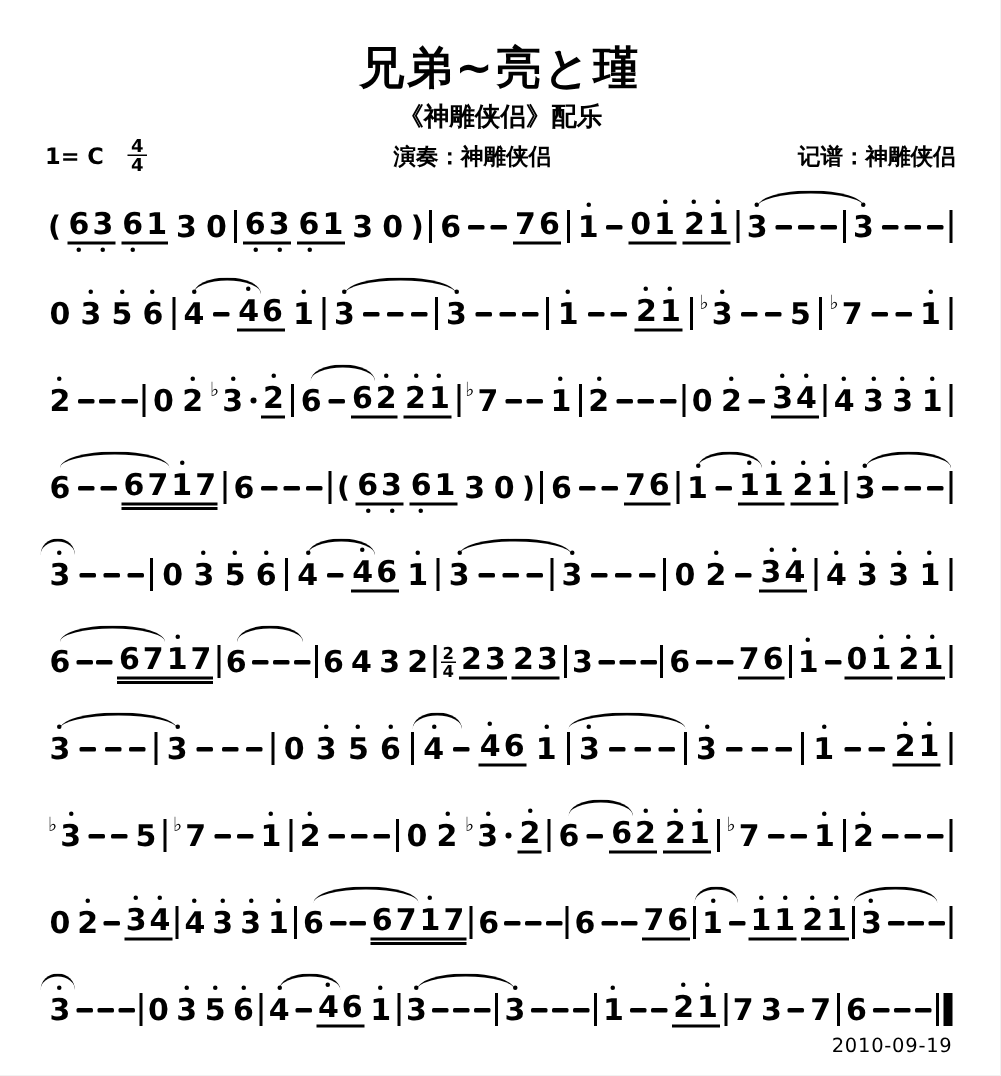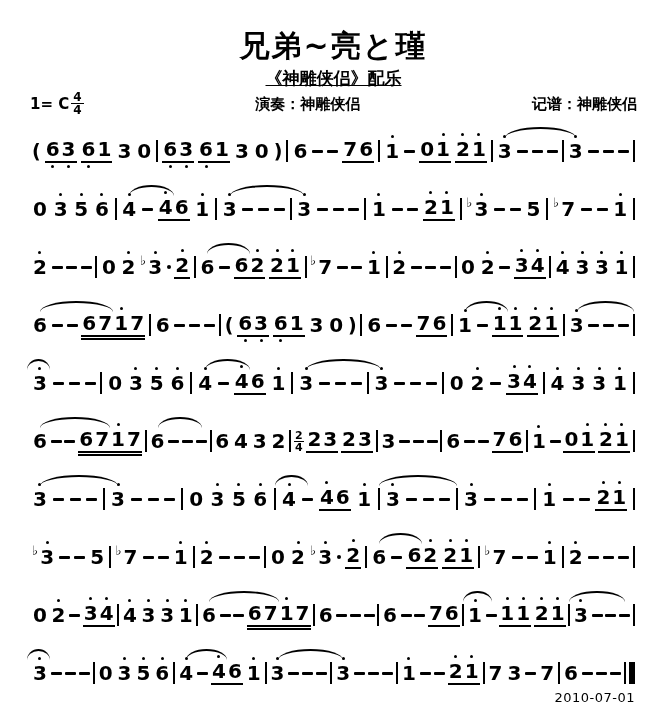--- a/index.html
+++ b/index.html
@@ -2,23 +2,23 @@
 <html><head>
 <meta charset="utf-8">
 <style>
   html,body{margin:0;padding:0;background:#e8e8e8;}
   .page{
     width:667px;height:717px;background:#ffffff;color:#000;
     font-family:"DejaVu Sans",sans-serif;position:relative;overflow:hidden;
     margin:0 auto;box-sizing:border-box;
   }
   .title{text-align:center;font-size:30px;font-weight:bold;padding-top:28px;letter-spacing:2px;line-height:36px;}
-  .subtitle{text-align:center;font-size:17px;font-weight:bold;margin-top:4px;line-height:20px;text-decoration:underline;}
+  .subtitle{text-align:center;font-size:17px;font-weight:bold;margin-top:4px;line-height:20px;}
   .meta{display:flex;justify-content:space-between;align-items:center;padding:0 30px;font-size:15px;font-weight:bold;margin-top:3px;line-height:18px;}
-  .key{display:inline-flex;align-items:center;gap:2px;}
+  .key{display:inline-flex;align-items:center;gap:16px;}
   .frac{display:inline-flex;flex-direction:column;align-items:center;line-height:1;font-size:12px;font-weight:bold;}
   .frac .ftop{border-bottom:1.5px solid #000;padding:0 2px;}
   .frac .fbot{padding:0 2px;}
   .score{padding:0 30px;margin-top:6px;}
   .line{position:relative;display:flex;align-items:center;justify-content:space-between;height:58px;padding:0 2px;}
   .bar{width:2px;height:22px;background:#000;flex:0 0 auto;}
   .fin{display:inline-flex;gap:3px;align-items:center;flex:0 0 auto;}
   .fb1{width:2px;height:22px;background:#000;display:inline-block;}
   .fb2{width:6px;height:22px;background:#000;display:inline-block;}
   .dash{width:11px;height:3px;background:#000;border-radius:1px;flex:0 0 auto;}
@@ -1111,14 +1111,14 @@
         <span class="dash"></span>
         <span class="fin">
           <span class="fb1"></span>
           <span class="fb2"></span>
         </span>
         <div class="tie" style="left: -3px; width: 23px;"></div>
         <div class="tie" style="left: 156px; width: 41px;"></div>
         <div class="tie" style="left: 248px; width: 65px;"></div>
       </div>
     </div>
-  <div class="date">2010-07-01</div>
+  <div class="date">2010-09-19</div>
 </div>
 
 </body></html>

